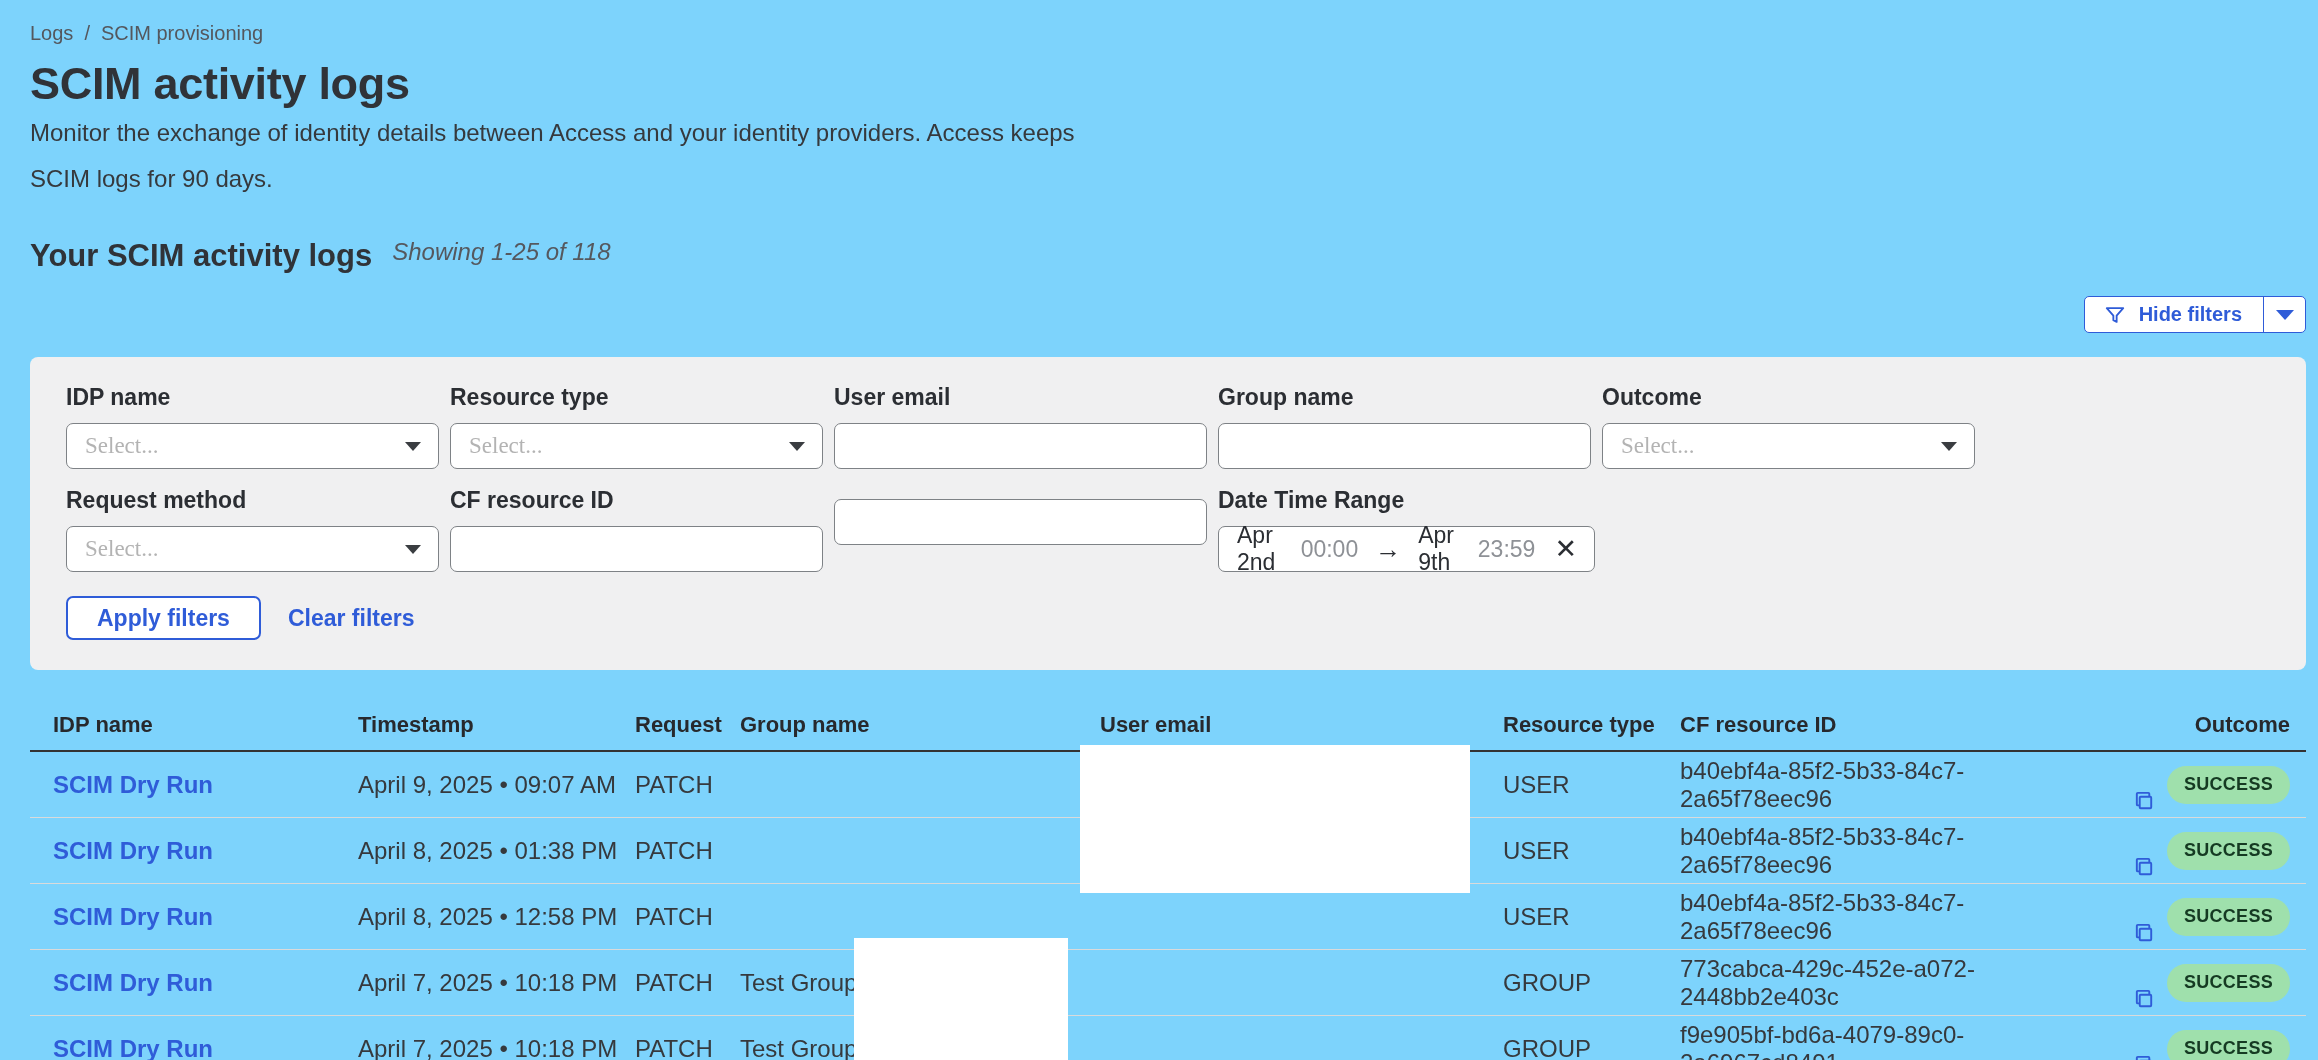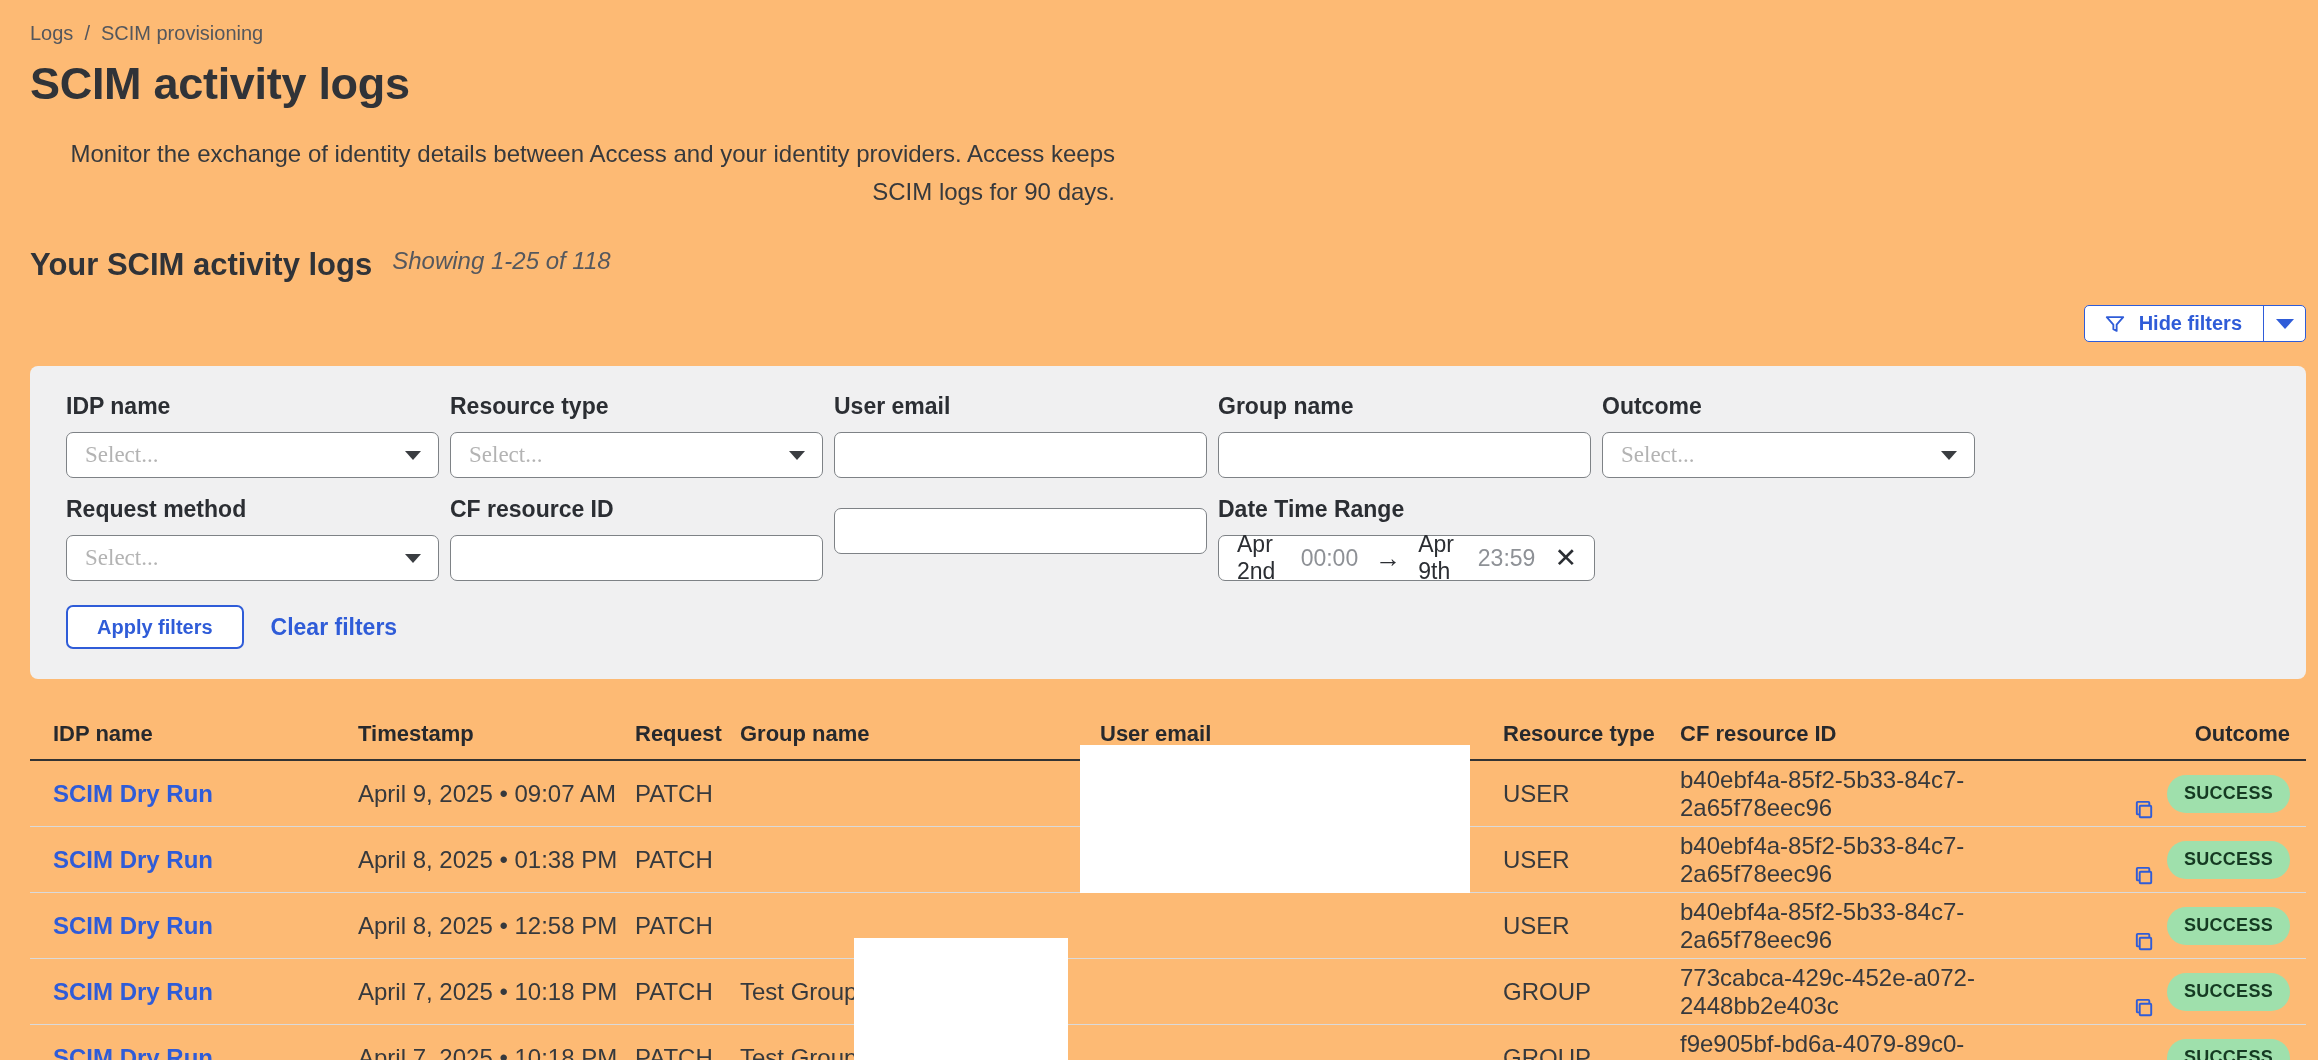--- a/index.html
+++ b/index.html
@@ -1,30 +1,30 @@
 <!DOCTYPE html>
 <html><head>
 <meta charset="utf-8">
 <style>
   * { margin:0; padding:0; box-sizing:border-box; }
   html,body { background:#fff; }
   .page {
     width:2318px; height:1060px; position:relative; overflow:hidden;
-    background:#fdba74; color:#333;
+    background:#7dd3fc; color:#333;
     font-family:"Liberation Sans", sans-serif;
   }
   .content { padding:22px 12px 0 30px; }
 
   
   .breadcrumb { display:flex; gap:11px; font-size:20px; color:#54575d; align-items:center; }
   .breadcrumb .crumb { cursor:pointer; }
 
   
   .title { margin-top:13px; font-size:45px; font-weight:bold; color:#303338; letter-spacing:-0.3px; }
-  .desc  { margin-top:25px; font-size:24px; line-height:38px; color:#36393d; max-width:1085px;text-align:right; }
+  .desc  { margin-top:0; font-size:24px; line-height:46px; color:#36393d; max-width:1085px; }
 
   
   .section-row { margin-top:36px; display:flex; align-items:flex-start; gap:20px; }
   .section-heading { font-size:31px; font-weight:bold; color:#303338; }
   .showing { font-size:24px; font-style:italic; color:#55585e; }
 
   
   .toolbar-row { margin-top:22px; display:flex; justify-content:flex-end; }
   .hide-filters-btn {
     display:inline-flex; align-items:stretch; height:37px;
@@ -56,21 +56,21 @@
   .control.text-input { cursor:text; }
   .date-control { gap:13px; font-size:23px; }
   .date-val { color:#2b2e33; }
   .time-val { color:#8e9196; }
   .range-arrow { color:#2b2e33; font-size:26px; padding:0 4px; }
   .clear-x { margin-left:auto; color:#2b2e33; font-size:27px; line-height:1; cursor:pointer; padding-left:6px; }
 
   .filter-actions { margin-top:24px; display:flex; align-items:center; }
   .apply-btn {
     height:44px; padding:4px 29px; background:#fff; border:2px solid #2f5cd8; border-radius:7px;
-    color:#2f5cd8; font-size:20px; font-weight:bold; cursor:pointer;
+    color:#2f5cd8; font-size:23px; font-weight:bold; cursor:pointer;
     font-family:"Liberation Sans", sans-serif;
   }
   .clear-link { margin-left:27px; color:#2f5cd8; font-size:23px; font-weight:bold; cursor:pointer; }
 
   
   .logs-table { margin-top:42px; width:2276px; }
   .trow {
     display:grid;
     grid-template-columns:328px 277px 105px 360px 403px 177px 1fr 134px;
     align-items:center; padding-right:16px;

